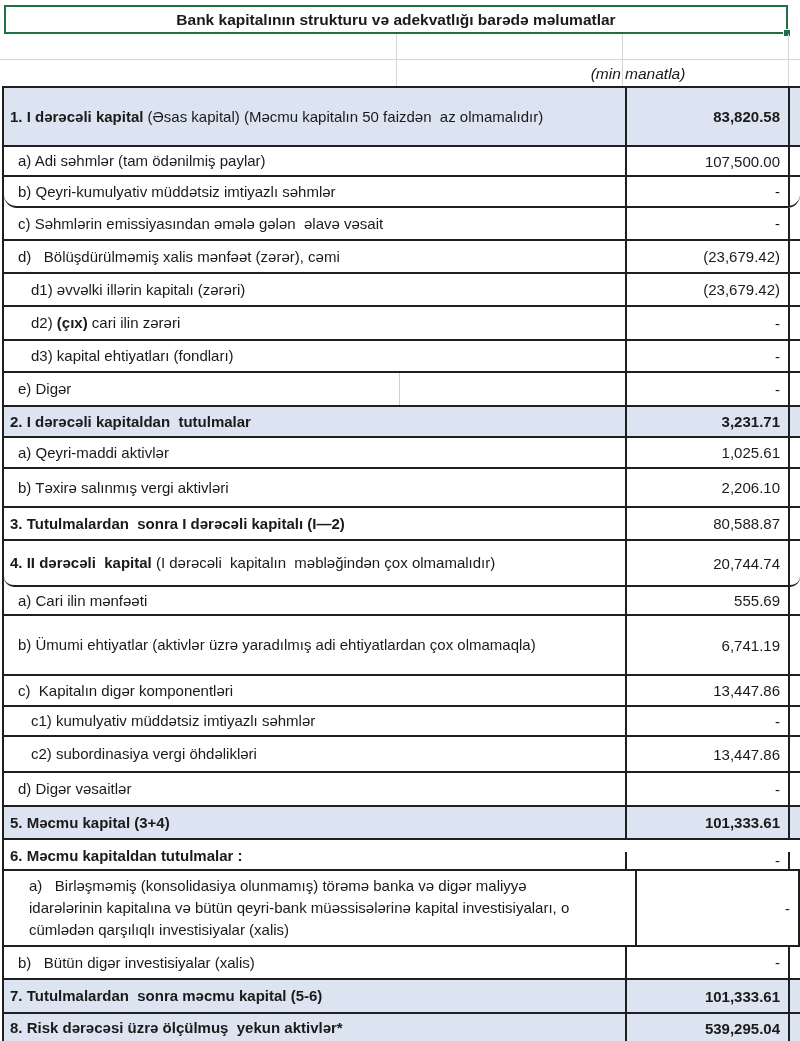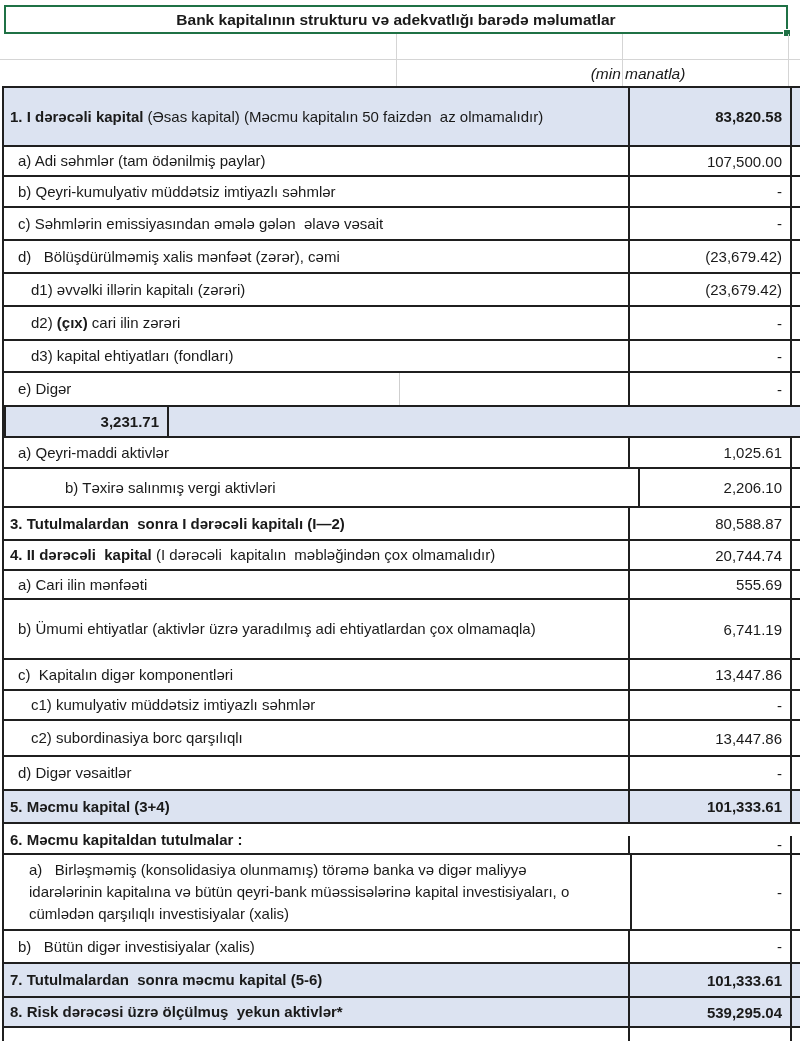--- a/index.html
+++ b/index.html
@@ -34,21 +34,21 @@
   .unit-cell{
     position:absolute;right:12px;bottom:3px;width:300px;text-align:center;
     font-style:italic;font-size:15.5px;
   }
   
   .tbl{
     position:absolute;left:2px;top:86px;width:798px;
     border-top:2px solid var(--bd);
     border-left:2px solid var(--bd);
   }
-  .row{display:flex;border-bottom:2px solid var(--bd);background:#fff;gap:8px;}
+  .row{display:flex;border-bottom:2px solid var(--bd);background:#fff;}
   .row.shaded{background:var(--fill);}
   .row.partial{border-bottom:none;}
   .cell{display:flex;align-items:center;}
   .cell.label{width:621px;position:relative;padding-top:2px;padding-bottom:2px;}
   .cell.label .txt{white-space:pre-wrap;line-height:1.45;}
   .i0{padding-left:6px;}
   .i1{padding-left:14px;}
   .i2{padding-left:27px;}
   .cell.value{
     width:165px;border-left:2px solid var(--bd);border-right:2px solid var(--bd);
@@ -85,21 +85,21 @@
         <div class="cell value b">83,820.58</div>
         <div class="sliver"></div>
       </div>
       <div class="row" style="height: 30px;">
         <div class="cell label i1">
           <span class="txt"><span>a) Adi səhmlər (tam ödənilmiş paylar)</span></span>
         </div>
         <div class="cell value">107,500.00</div>
         <div class="sliver"></div>
       </div>
-      <div class="row" style="height: 31px;">
+      <div class="row" style="height: 31px; border-radius: 13px;">
         <div class="cell label i1">
           <span class="txt"><span>b) Qeyri-kumulyativ müddətsiz imtiyazlı səhmlər</span></span>
         </div>
         <div class="cell value">-</div>
         <div class="sliver"></div>
       </div>
       <div class="row" style="height: 33px;">
         <div class="cell label i1">
           <span class="txt"><span>c) Səhmlərin emissiyasından əmələ gələn  əlavə vəsait</span></span>
         </div>
@@ -136,82 +136,85 @@
       </div>
       <div class="row" style="height: 34px;">
         <div class="cell label i1">
           <span class="txt"><span>e) Digər</span></span>
           <div class="mid-div"></div>
         </div>
         <div class="cell value">-</div>
         <div class="sliver"></div>
       </div>
       <div class="row shaded" style="height: 31px;">
+        <div class="cell label i0">
+          <span class="txt"><span class="b">2. I dərəcəli kapitaldan  tutulmalar</span></span>
+        </div>
         <div class="cell value b">3,231.71</div>
         <div class="sliver"></div>
       </div>
       <div class="row" style="height: 31px;">
         <div class="cell label i1">
           <span class="txt"><span>a) Qeyri-maddi aktivlər</span></span>
         </div>
         <div class="cell value">1,025.61</div>
         <div class="sliver"></div>
       </div>
-      <div class="row" style="height: 39px; padding-left: 47px;">
+      <div class="row" style="height: 39px;">
         <div class="cell label i1">
           <span class="txt"><span>b) Təxirə salınmış vergi aktivləri</span></span>
         </div>
         <div class="cell value">2,206.10</div>
         <div class="sliver"></div>
       </div>
       <div class="row" style="height: 33px;">
         <div class="cell label i0">
           <span class="txt"><span class="b">3. Tutulmalardan  sonra I dərəcəli kapitalı (I—2)</span></span>
         </div>
         <div class="cell value">80,588.87</div>
         <div class="sliver"></div>
       </div>
+      <div class="row" style="height: 46px; border-radius: 10px;">
+        <div class="cell label i0">
+          <span class="txt"><span class="b">4. II dərəcəli  kapital </span><span>(I dərəcəli  kapitalın  məbləğindən çox olmamalıdır)</span></span>
+        </div>
+        <div class="cell value">20,744.74</div>
+        <div class="sliver"></div>
+      </div>
+      <div class="row" style="height: 29px;">
+        <div class="cell label i1">
+          <span class="txt"><span>a) Cari ilin mənfəəti</span></span>
+        </div>
+        <div class="cell value">555.69</div>
+        <div class="sliver"></div>
+      </div>
+      <div class="row" style="height: 60px;">
+        <div class="cell label i1">
+          <span class="txt" style="max-width: 545px;"><span>b) Ümumi ehtiyatlar (aktivlər üzrə yaradılmış adi ehtiyatlardan çox olmamaqla)</span></span>
+        </div>
+        <div class="cell value">6,741.19</div>
+        <div class="sliver"></div>
+      </div>
+      <div class="row" style="height: 31px;">
+        <div class="cell label i1">
+          <span class="txt"><span>c)  Kapitalın digər komponentləri</span></span>
+        </div>
+        <div class="cell value">13,447.86</div>
+        <div class="sliver"></div>
+      </div>
       <div class="row" style="height: 30px;">
-        <div class="cell label i0">
-          <span class="txt"><span class="b">4. II dərəcəli  kapital </span><span>(I dərəcəli  kapitalın  məbləğindən çox olmamalıdır)</span></span>
-        </div>
-        <div class="cell value">20,744.74</div>
-        <div class="sliver"></div>
-      </div>
-      <div class="row" style="height: 29px;">
-        <div class="cell label i1">
-          <span class="txt"><span>a) Cari ilin mənfəəti</span></span>
-        </div>
-        <div class="cell value">555.69</div>
-        <div class="sliver"></div>
-      </div>
-      <div class="row" style="height: 60px;">
-        <div class="cell label i1">
-          <span class="txt" style="max-width: 545px;"><span>b) Ümumi ehtiyatlar (aktivlər üzrə yaradılmış adi ehtiyatlardan çox olmamaqla)</span></span>
-        </div>
-        <div class="cell value">6,741.19</div>
-        <div class="sliver"></div>
-      </div>
-      <div class="row" style="height: 31px;">
-        <div class="cell label i1">
-          <span class="txt"><span>c)  Kapitalın digər komponentləri</span></span>
-        </div>
-        <div class="cell value">13,447.86</div>
-        <div class="sliver"></div>
-      </div>
-      <div class="row" style="height: 30px;">
         <div class="cell label i2">
           <span class="txt"><span>c1) kumulyativ müddətsiz imtiyazlı səhmlər</span></span>
         </div>
         <div class="cell value">-</div>
         <div class="sliver"></div>
       </div>
       <div class="row" style="height: 36px;">
         <div class="cell label i2">
-          <span class="txt"><span>c2) subordinasiya borc qarşılıqlı</span></span>
+          <span class="txt"><span>c2) subordinasiya vergi öhdəlikləri</span></span>
         </div>
         <div class="cell value">13,447.86</div>
         <div class="sliver"></div>
       </div>
       <div class="row" style="height: 34px;">
         <div class="cell label i1">
           <span class="txt"><span>d) Digər vəsaitlər</span></span>
         </div>
         <div class="cell value">-</div>
         <div class="sliver"></div>

